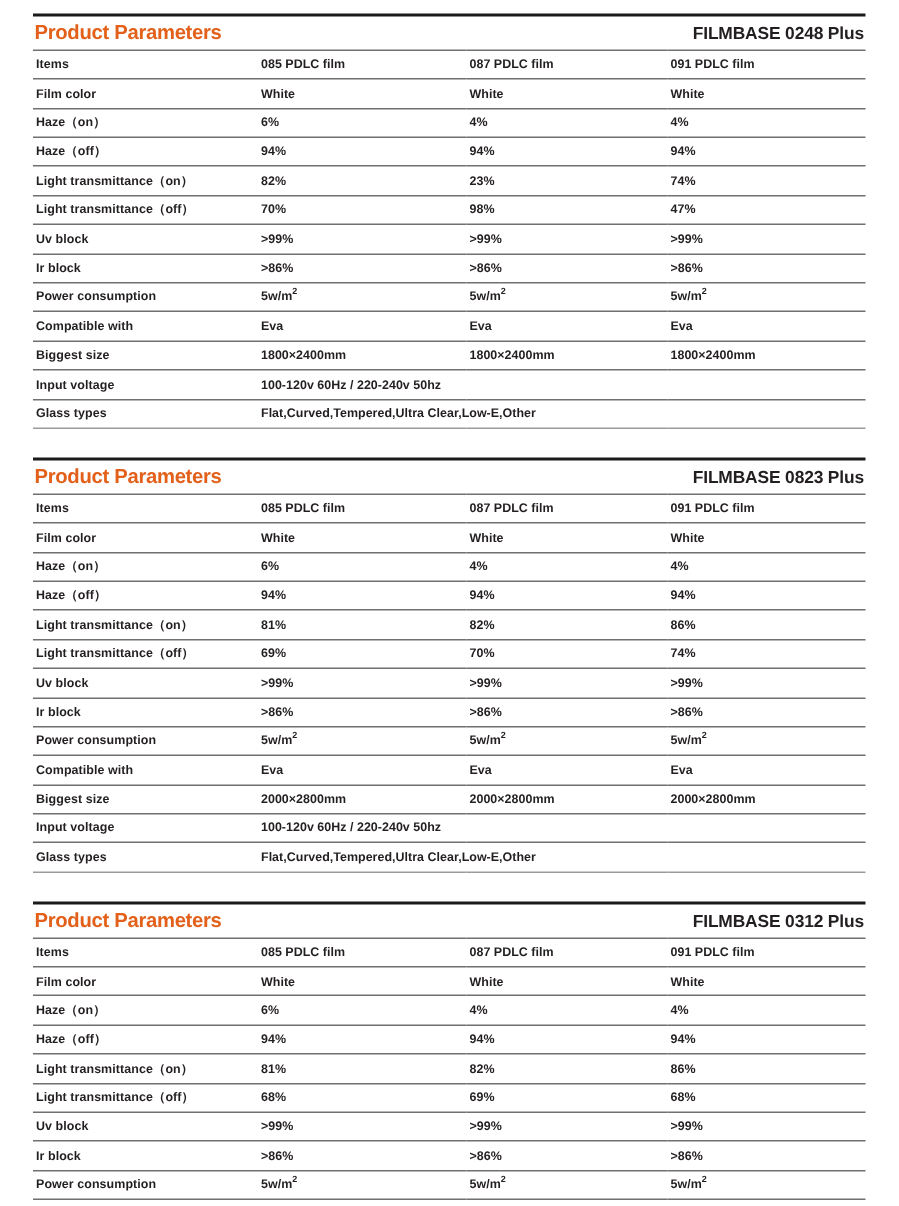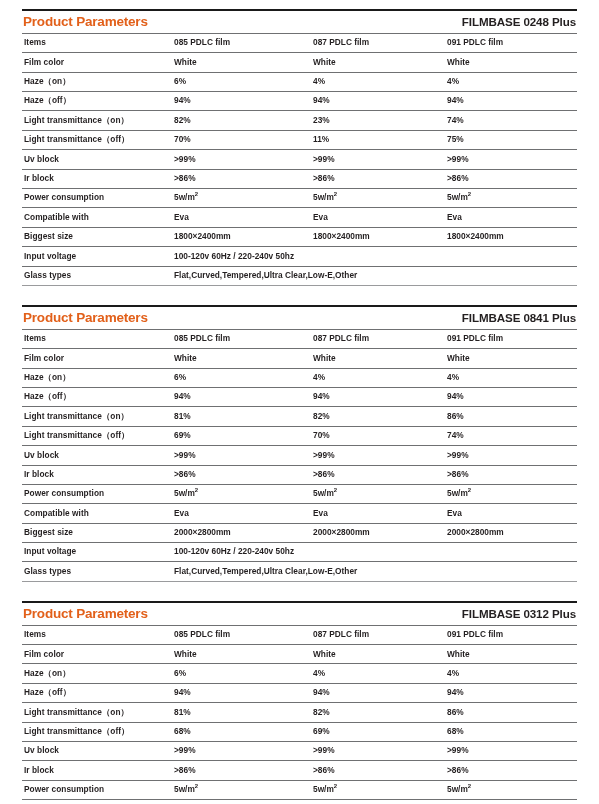--- a/index.html
+++ b/index.html
@@ -141,22 +141,22 @@
           </tr>
           <tr>
             <td class="label">Light transmittance（on）</td>
             <td class="val">82%</td>
             <td class="val">23%</td>
             <td class="val">74%</td>
           </tr>
           <tr>
             <td class="label">Light transmittance（off）</td>
             <td class="val">70%</td>
-            <td class="val">11%</td>
-            <td class="val">75%</td>
+            <td class="val">98%</td>
+            <td class="val">47%</td>
           </tr>
           <tr>
             <td class="label">Uv block</td>
             <td class="val">&gt;99%</td>
             <td class="val">&gt;99%</td>
             <td class="val">&gt;99%</td>
           </tr>
           <tr>
             <td class="label">Ir block</td>
             <td class="val">&gt;86%</td>
@@ -190,21 +190,21 @@
             <td class="val" colspan="3">Flat,Curved,Tempered,Ultra Clear,Low-E,Other</td>
           </tr>
         </tbody>
     </table>
   </div>
 
   <div class="spec-block b2">
     <div class="block-rule-top"></div>
     <div class="block-header">
       <div class="block-title">Product Parameters</div>
-      <div class="block-model">FILMBASE 0841 Plus</div>
+      <div class="block-model">FILMBASE 0823 Plus</div>
     </div>
     <table class="spec">
       <colgroup>
           <col class="c1">
           <col class="c2">
           <col class="c3">
           <col class="c4">
         </colgroup>
       <tbody>
           <tr>

